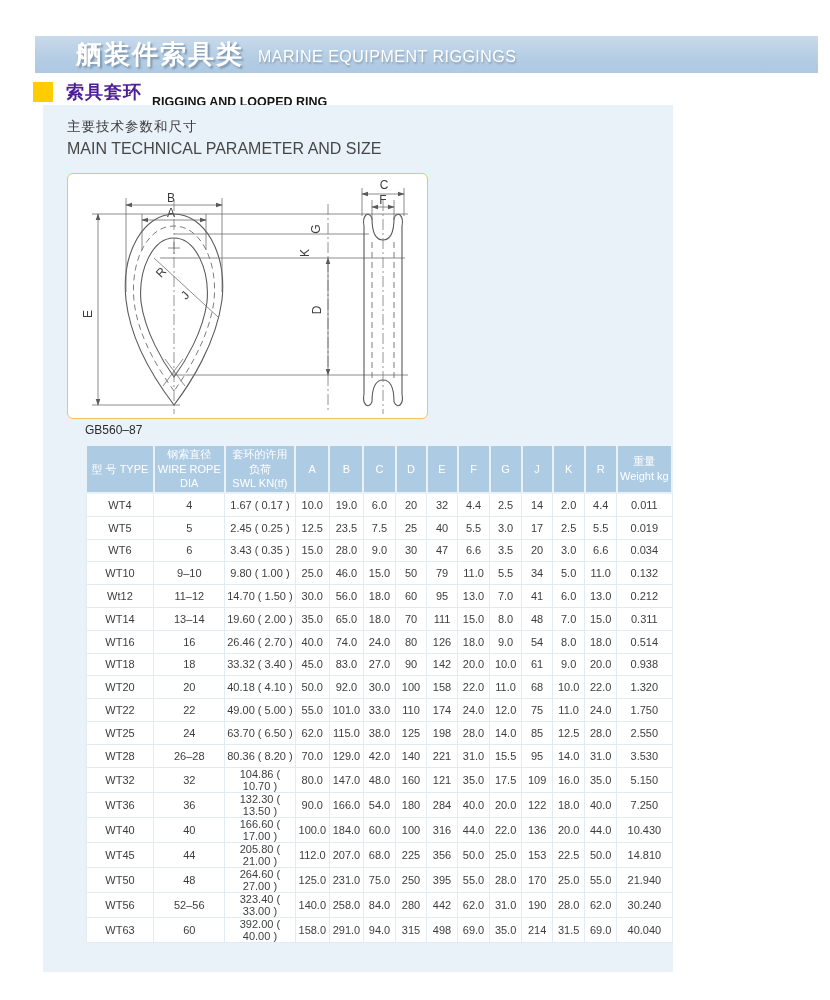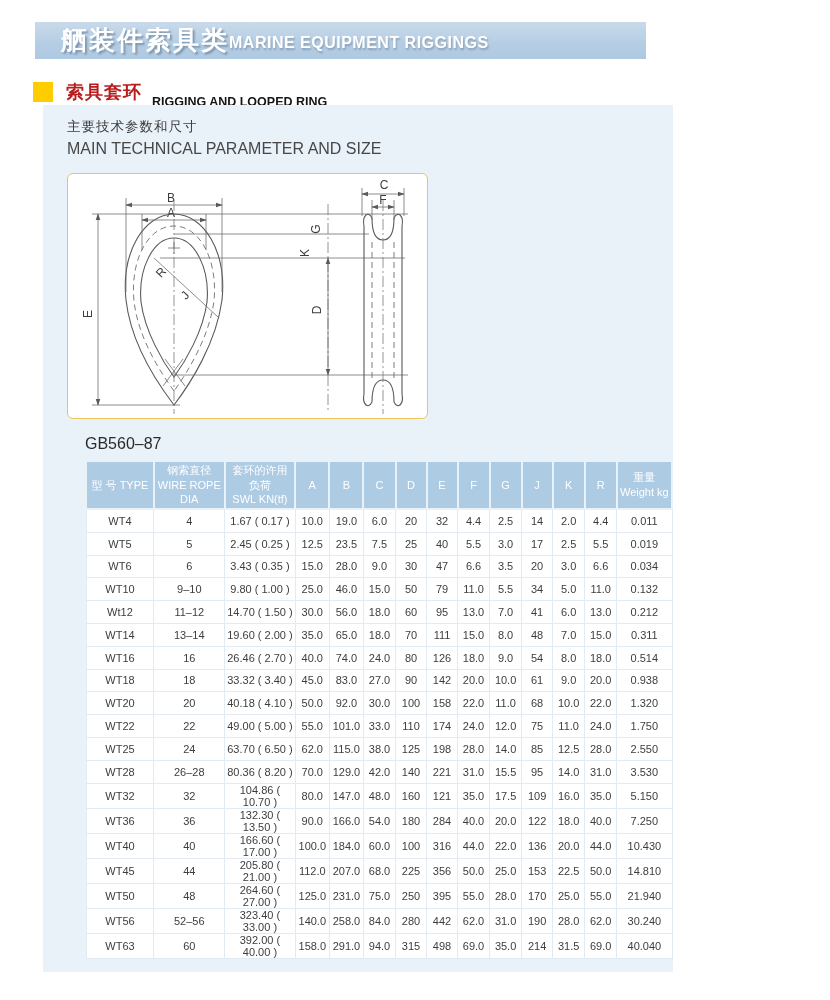--- a/index.html
+++ b/index.html
@@ -4,57 +4,57 @@
 <style>
   html,body{margin:0;padding:0;}
   body{
     width:830px;height:1000px;position:relative;overflow:hidden;
     background:#ffffff;
     font-family:"Liberation Sans","DejaVu Sans",sans-serif;
     -webkit-font-smoothing:antialiased;
   }
   
   .header-bar{
-    position:absolute;left:35px;top:22px;width:611px;height:37px;
+    position:absolute;left:35px;top:36px;width:783px;height:37px;
     background:linear-gradient(180deg,#c9daea 0%,#b4cde4 60%,#aec9e2 100%);
-    display:flex;align-items:center;padding-left:26px;box-sizing:border-box;
+    display:flex;align-items:center;padding-left:41px;box-sizing:border-box;
   }
   .header-zh{
     font-size:26px;font-weight:bold;color:#ffffff;letter-spacing:2px;
     text-shadow:2px 2px 2px #7d96ae;
   }
   .header-en{
-    font-size:16px;font-weight:bold;color:#ffffff;margin-top:4px;
+    font-size:16px;font-weight:normal;color:#ffffff;margin-left:14px;margin-top:4px;
     letter-spacing:.5px;text-shadow:1px 2px 2px #8aa0b6;
   }
   
   .section-row{position:absolute;left:33px;top:75px;display:flex;align-items:center;}
   .bullet{width:20px;height:20px;background:#ffcc00;flex:0 0 auto;}
-  .section-zh{font-size:18px;font-weight:bold;color:#b91c1c;margin-left:13px;letter-spacing:1px;}
+  .section-zh{font-size:18px;font-weight:bold;color:#4c1d95;margin-left:13px;letter-spacing:1px;}
   .section-en{font-size:12.5px;font-weight:bold;color:#151515;margin-left:10px;margin-top:20px;}
   
   .panel{
     position:absolute;left:43px;top:105px;width:630px;height:867px;
     background:#e9f1f9;box-sizing:border-box;padding:13px 0 0 24px;
   }
   .tech-zh{font-size:13.5px;color:#3c3c3c;letter-spacing:1px;}
   .tech-en{font-size:16px;color:#474747;margin-top:4px;}
   
   .diagram-box{
     margin-top:15px;width:361px;height:246px;background:#ffffff;
     border:1px solid #f0c35c;border-radius:6px;box-sizing:border-box;
   }
   .diagram-box svg{display:block;width:100%;height:100%;}
   .dline{stroke:#5a5a5a;stroke-width:1.1;fill:none;}
   .thin{stroke:#6e6e6e;stroke-width:0.8;fill:none;}
   .dash{stroke:#6e6e6e;stroke-width:0.9;fill:none;stroke-dasharray:6 4;}
   .cline{stroke:#7a7a7a;stroke-width:0.8;fill:none;stroke-dasharray:11 3 2 3;}
   .dlabel{font-size:12px;fill:#3d3d3d;}
   
-  .gb{margin-top:16px;margin-left:18px;font-size:16px;color:#2b2b2b;}
+  .gb{margin-top:4px;margin-left:18px;font-size:12px;color:#2b2b2b;}
   table.spec{
     margin-top:7px;margin-left:18px;border-collapse:collapse;table-layout:fixed;
     font-size:11px;
   }
   col.c-type{width:85px;} col.c-rope{width:88px;} col.c-swl{width:89px;}
   col.c-dim{width:37px;} col.c-wt{width:63px;}
   table.spec thead th{
     background:#aecbe4;color:#ffffff;font-weight:normal;
     border:2px solid #e9f1f9;height:46px;padding:0 2px;line-height:1.35;
   }

